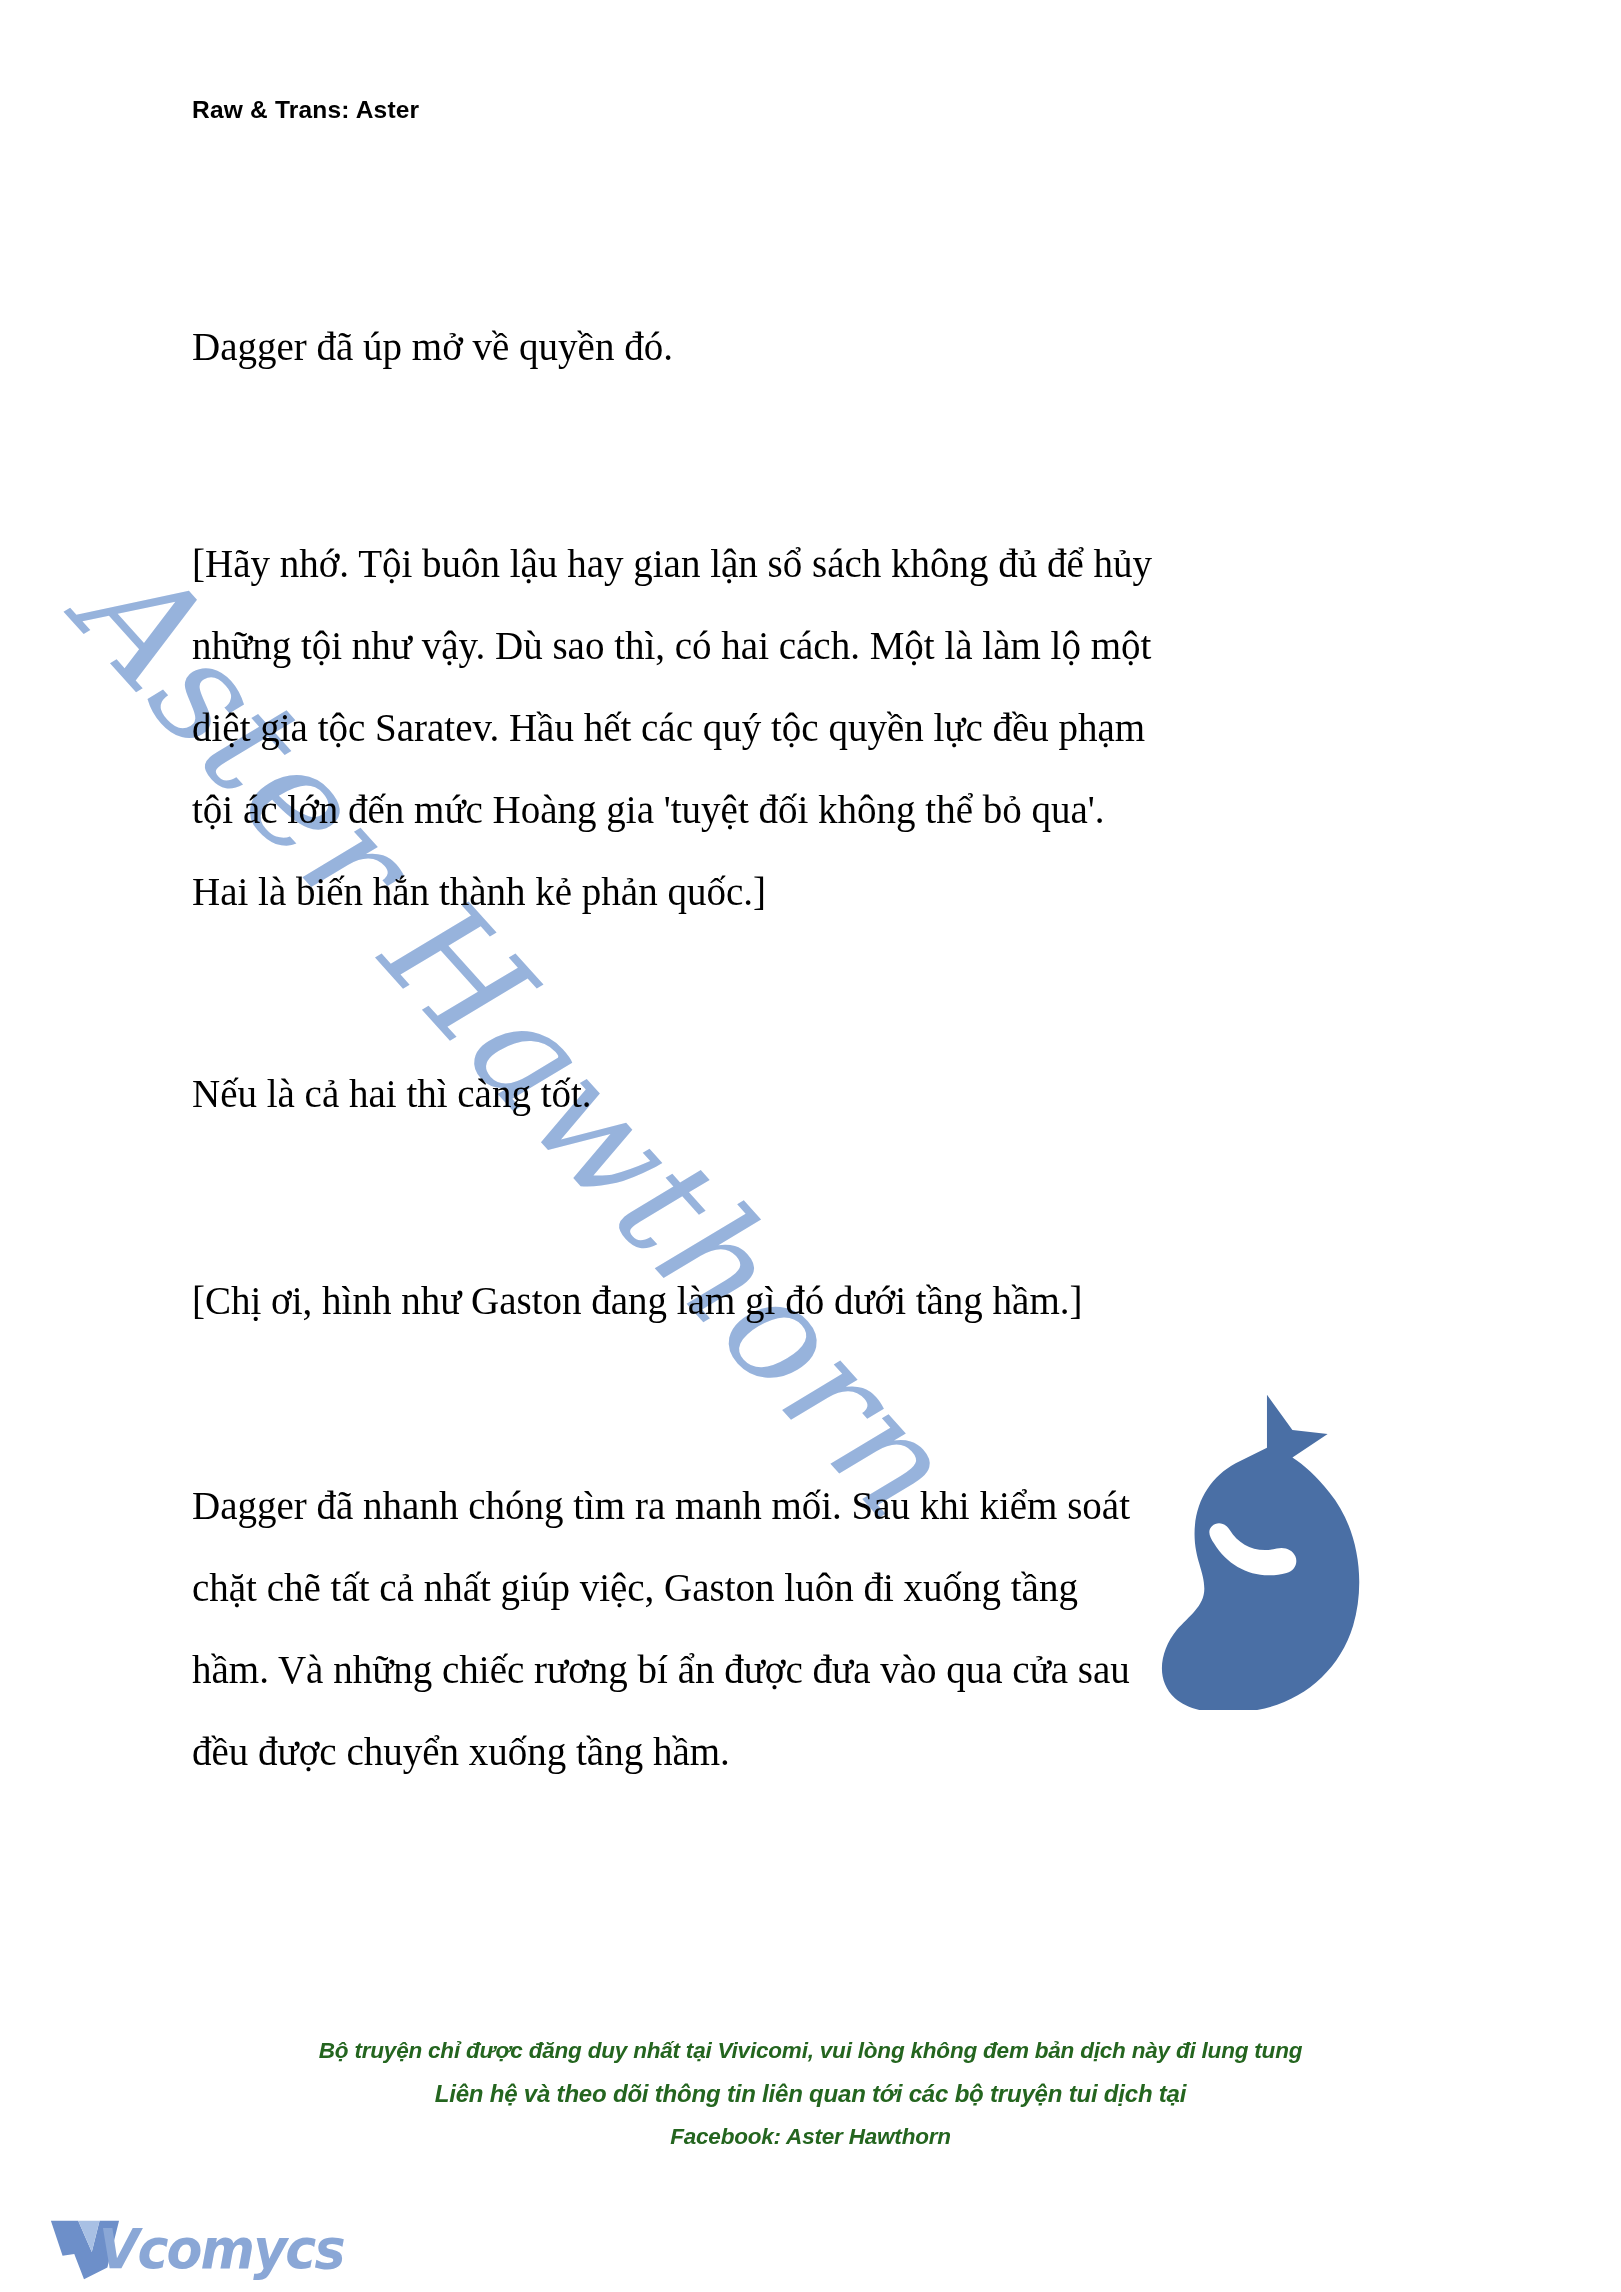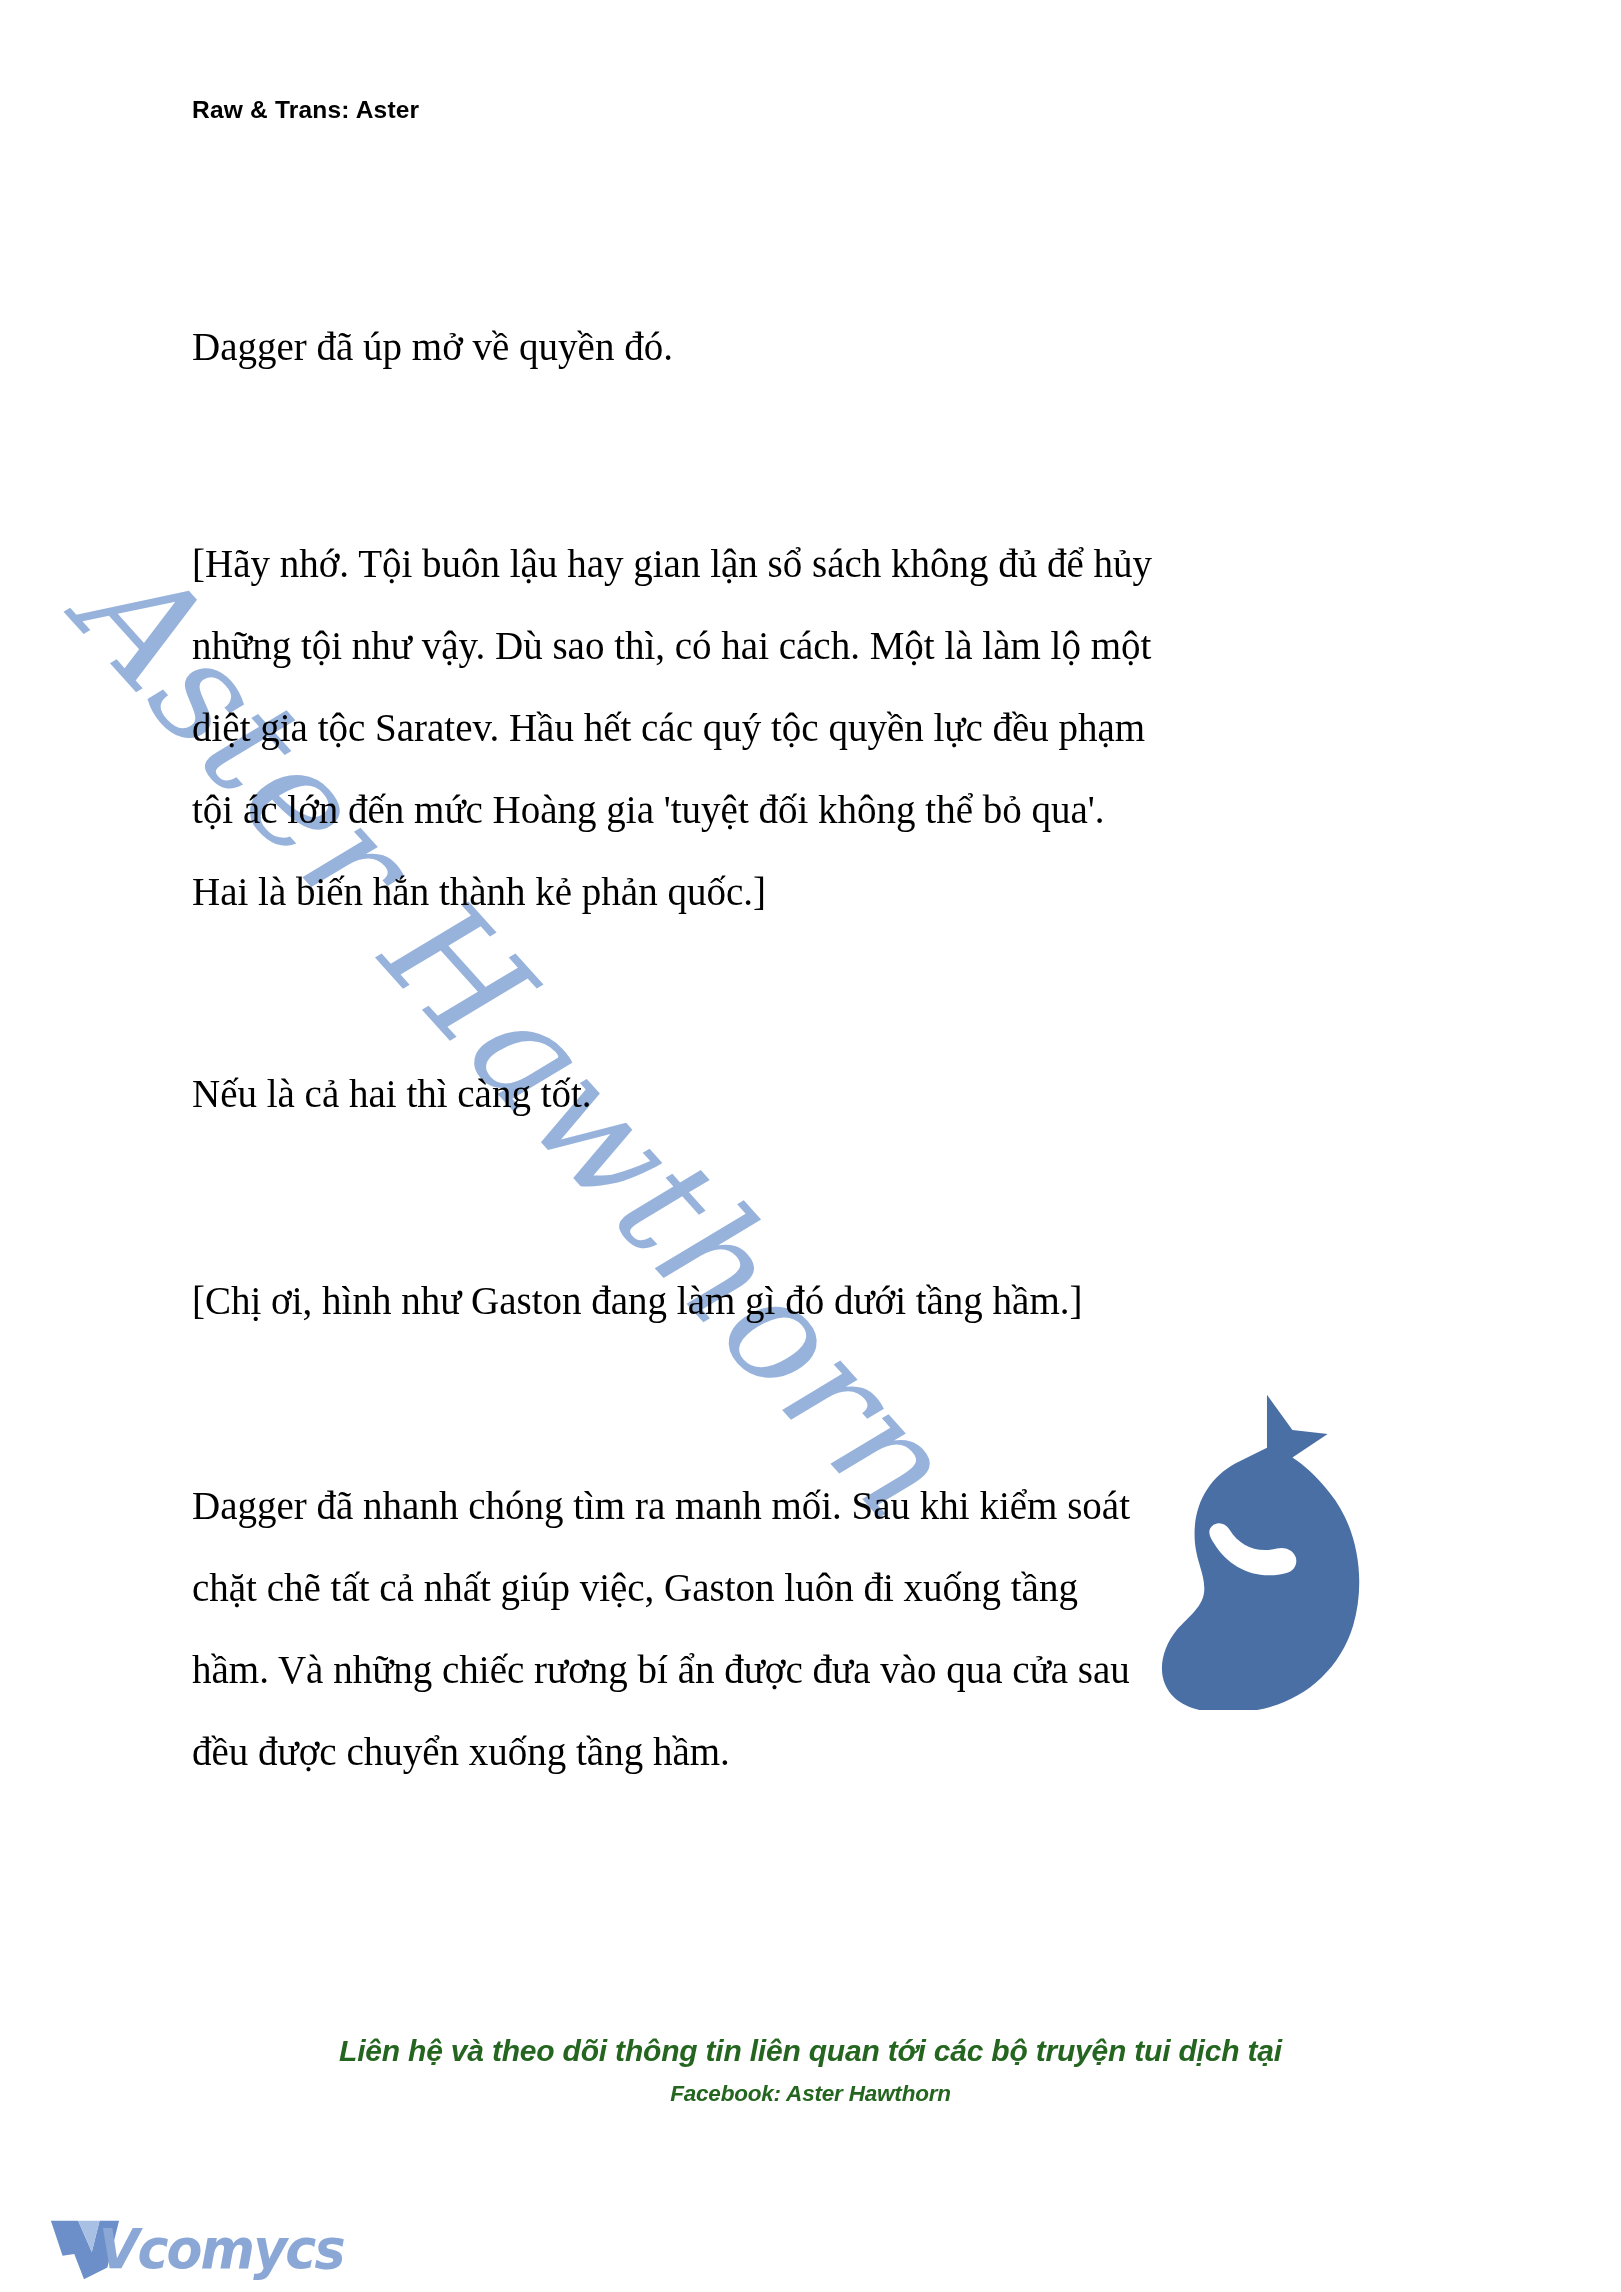--- a/index.html
+++ b/index.html
@@ -83,21 +83,21 @@
     position:absolute;
     left:0;right:0;
     top:2029px;
     text-align:center;
     font-family:"Liberation Sans", sans-serif;
     color:#24651f;
     font-weight:bold;
     font-style:italic;
   }
   .footer .f1{font-size:22.5px;line-height:43px;letter-spacing:-0.2px;}
-  .footer .f2{font-size:30px;line-height:43px;letter-spacing:-0.2px;}
+  .footer .f2{font-size:24px;line-height:43px;letter-spacing:-0.2px;}
   .footer .f3{font-size:22.5px;line-height:43px;letter-spacing:-0.2px;}
 
   
   .logo{
     position:absolute;
     left:44px;top:2213px;
     width:265px;height:74px;
   }
   .logo-text{
     position:absolute;
@@ -180,20 +180,21 @@
         C 112 186, 140 198, 170 190
         C 178 188, 182 180, 179 173
         C 176 166, 168 163, 160 165
         C 139 170, 122 162, 112 146
         C 107 138, 98 137, 93 143
         C 89 148, 92 154, 96 160 Z"></path>
     </svg>
   </div>
 
   <div class="footer">
+    <div class="f1">Bộ truyện chỉ được đăng duy nhất tại Vivicomi, vui lòng không đem bản dịch này đi lung tung</div>
     <div class="f2">Liên hệ và theo dõi thông tin liên quan tới các bộ truyện tui dịch tại</div>
     <div class="f3">Facebook: Aster Hawthorn</div>
   </div>
 
   <div class="logo">
     <svg viewBox="0 0 270 76" width="265" height="74" aria-hidden="true">
       <path fill="#6d8fc9" d="M6 8 L34 8 L48 40 L56 8 L76 8 L64 56 L40 68 L30 42 L18 44 Z"></path>
       <path fill="#a8c0e4" d="M34 8 L56 8 L48 40 Z"></path>
     </svg>
     <div class="logo-text">Vcomycs</div>

